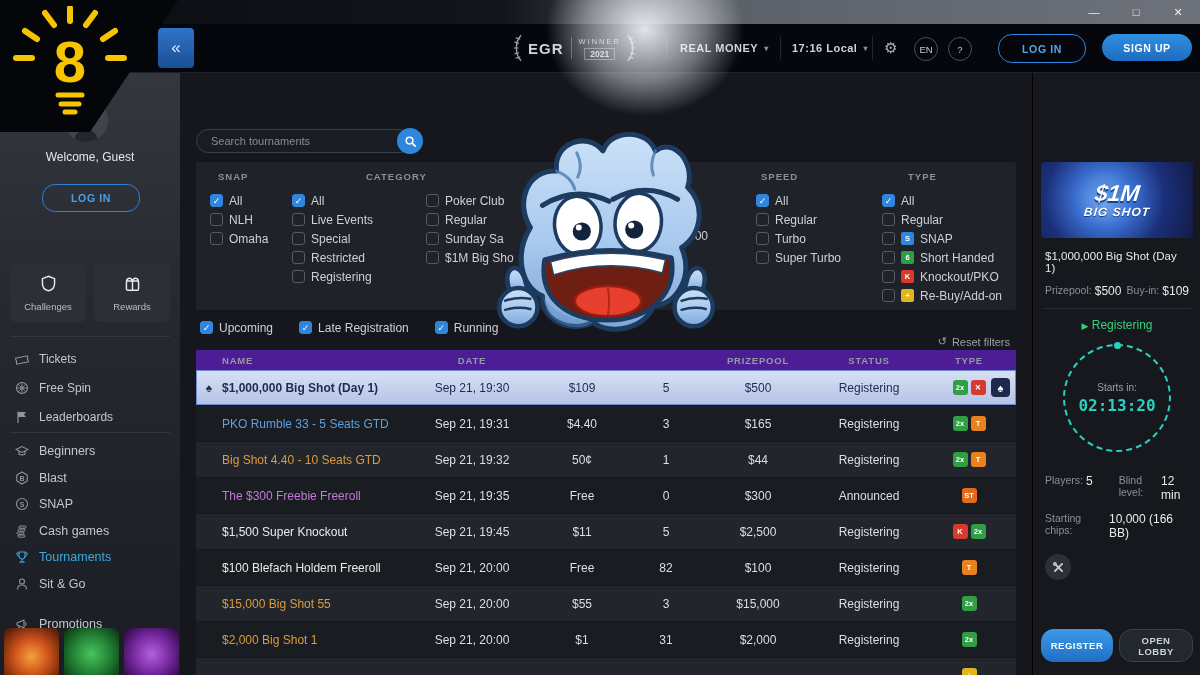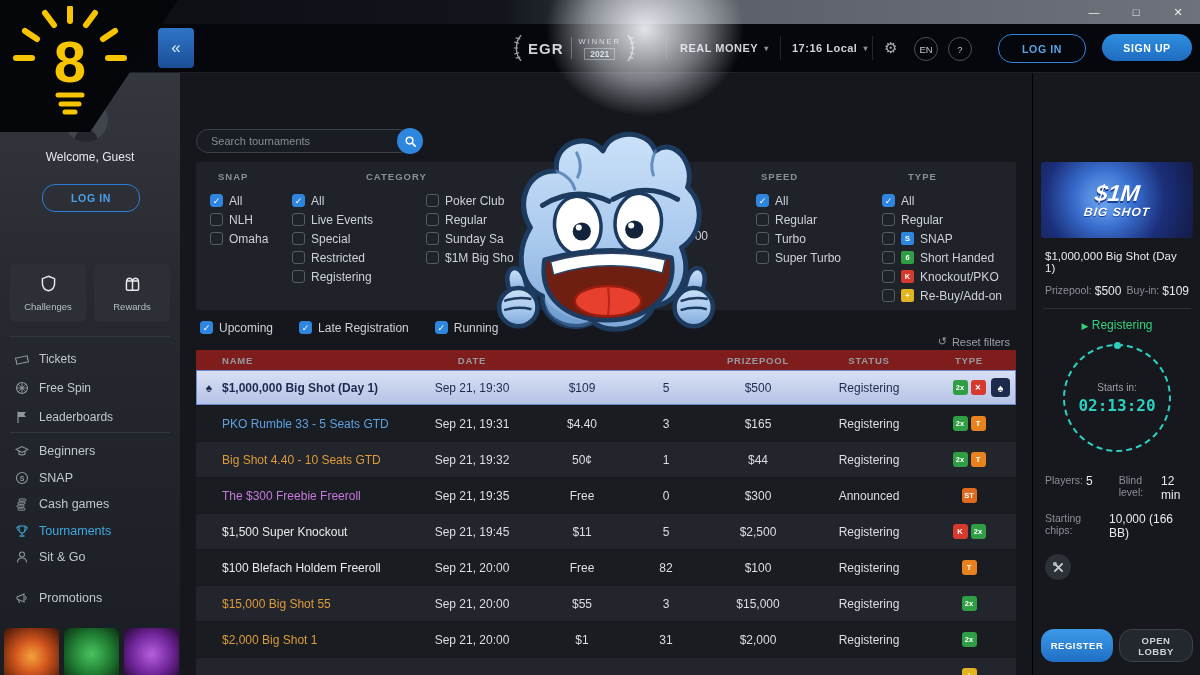--- a/index.html
+++ b/index.html
@@ -95,21 +95,21 @@
   .cbbox{width:13px;height:13px;box-sizing:border-box;border:1px solid #565c66;border-radius:3px;
     display:inline-flex;align-items:center;justify-content:center;font-size:9px;color:#fff;flex:none;}
   .cbbox.on{background:#2e86de;border-color:#2e86de;}
   .cbadge{width:13px;height:13px;border-radius:2px;display:inline-flex;align-items:center;
     justify-content:center;font-size:7.5px;font-weight:bold;color:#fff;flex:none;}
   .status-row{position:absolute;left:20px;top:246px;display:flex;gap:26px;}
   .covered-text{position:absolute;left:508px;top:157px;font-size:12px;color:#cdd1d7;z-index:4;}
   .reset{position:absolute;right:22px;top:263px;font-size:11px;color:#9aa0a8;display:flex;gap:5px;align-items:center;}
 
   .thead,.trow{display:grid;grid-template-columns:26px 190px 120px 100px 68px 116px 106px 94px;align-items:center;}
-  .thead{position:absolute;left:16px;width:820px;top:278px;height:20px;background:#7f1d1d;}
+  .thead{position:absolute;left:16px;width:820px;top:278px;height:20px;background:#4c1d95;}
   .thead .h{font-size:9.5px;font-weight:bold;letter-spacing:.8px;color:#959ba4;}
   .thead .c{text-align:center;}
   .tbody{position:absolute;left:16px;width:820px;top:298px;bottom:0;overflow:hidden;}
   .trow{height:35px;position:relative;font-size:12px;border-bottom:1px solid #15171c;}
   .trow:nth-child(odd){background:#22252b;}
   .trow:nth-child(even){background:#191c21;}
   .trow .cell{color:#dcdfe5;text-align:center;}
   .trow .name{text-align:left;color:#e8eaec;overflow:hidden;white-space:nowrap;}
   .nm-blue{color:#5ea0e0!important;} .nm-orange{color:#de9b3b!important;} .nm-purple{color:#c678dd!important;}
   .trow.sel{background:linear-gradient(180deg,#d9e1f3,#b4c2e6);box-shadow:inset 0 0 0 1px #6d8ad0;}
@@ -276,20 +276,29 @@
     <div class="sdiv" style="top:360px"></div>
     <div class="side-list" id="side-nav" style="top:366px">
         <div class="srow nav" data-interactable="true">
           <span class="ic" data-interactable="false">
             <svg viewBox="0 0 14 14">
               <path d="M1 5.5 L7 2.5 L13 5.5 L7 8.5 Z" fill="none" stroke="currentColor" stroke-width="1.1"></path>
               <path d="M4 7 V10 C4 11.2 10 11.2 10 10 V7" fill="none" stroke="currentColor" stroke-width="1.1"></path>
             </svg>
           </span>
           <span class="srow-lbl" data-interactable="false">Beginners</span>
+        </div>
+        <div class="srow nav" data-interactable="true">
+          <span class="ic" data-interactable="false">
+            <svg viewBox="0 0 14 14">
+              <polygon points="7,1 12.2,4 12.2,10 7,13 1.8,10 1.8,4" fill="none" stroke="currentColor" stroke-width="1.1"></polygon>
+              <text x="7" y="9.6" font-size="7" text-anchor="middle" fill="currentColor" font-weight="bold">B</text>
+            </svg>
+          </span>
+          <span class="srow-lbl" data-interactable="false">Blast</span>
         </div>
         <div class="srow nav" data-interactable="true">
           <span class="ic" data-interactable="false">
             <svg viewBox="0 0 14 14">
               <circle cx="7" cy="7" r="5.5" fill="none" stroke="currentColor" stroke-width="1.1"></circle>
               <text x="7" y="9.6" font-size="7" text-anchor="middle" fill="currentColor" font-weight="bold">S</text>
             </svg>
           </span>
           <span class="srow-lbl" data-interactable="false">SNAP</span>
         </div>

